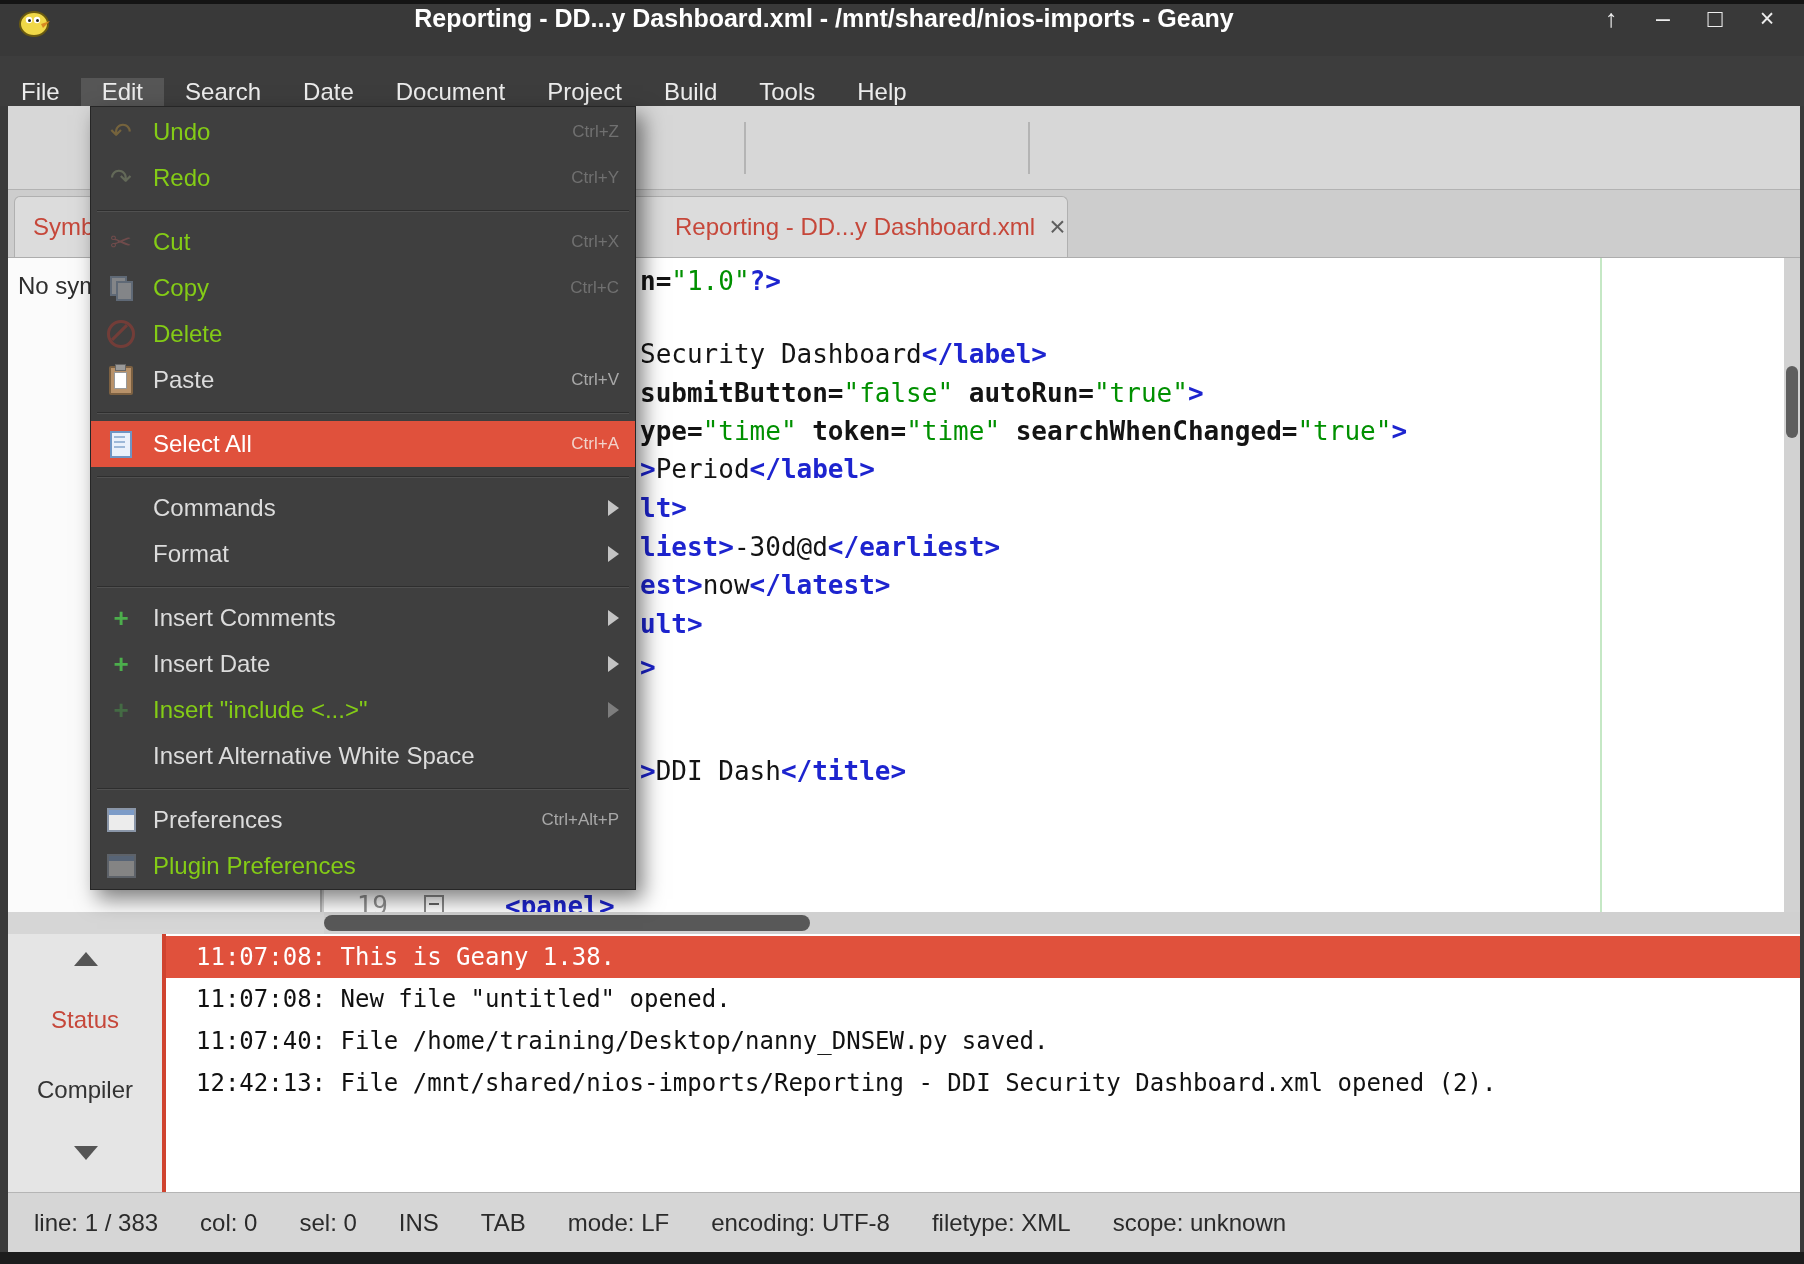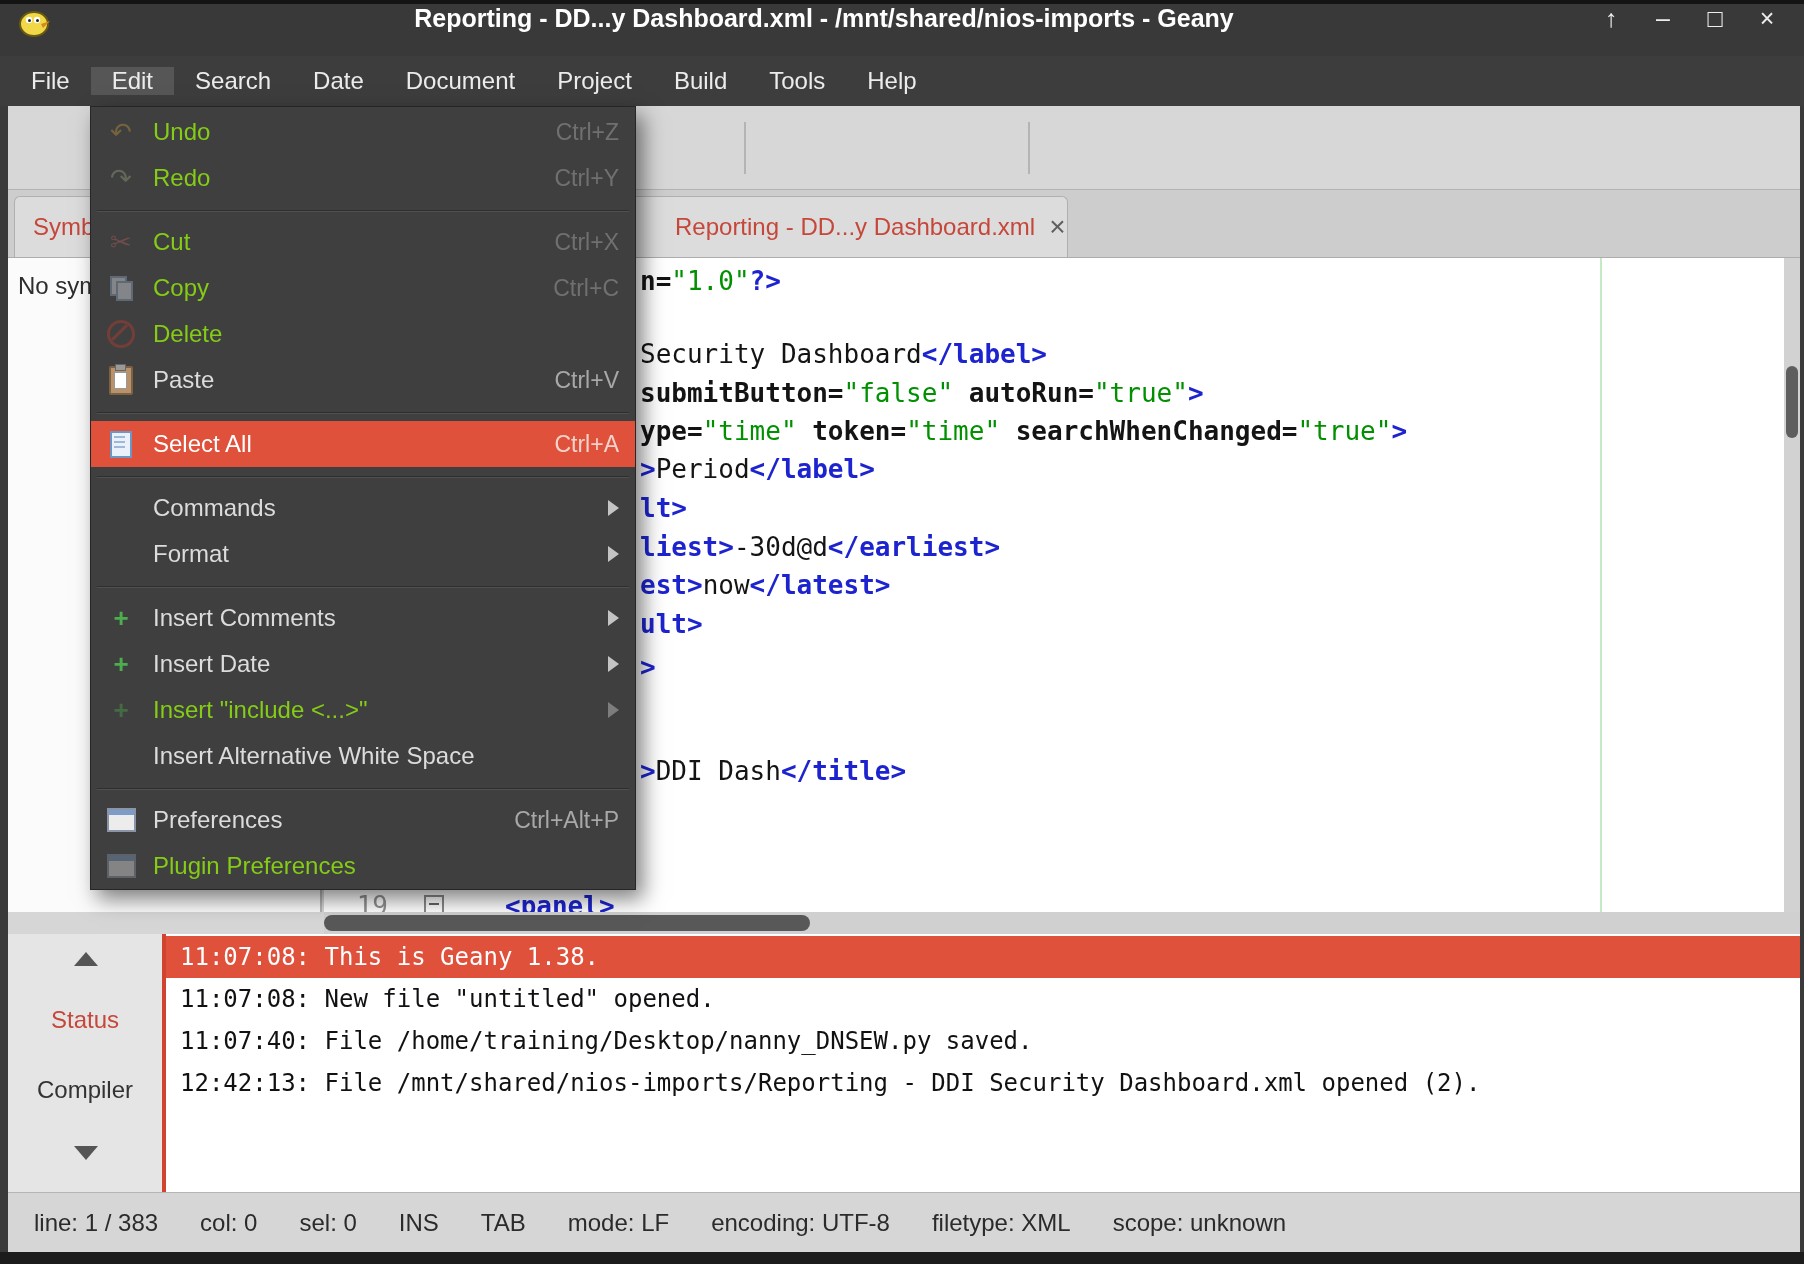--- a/index.html
+++ b/index.html
@@ -9,21 +9,21 @@
   
   .titlebar{position:absolute;left:0;top:0;width:100%;height:56px;background:#393939;
             border-top:4px solid #141414;box-sizing:border-box;display:flex;}
   .logo{margin-left:16px;width:36px;height:36px;flex:none}
   .title{flex:1;text-align:center;color:#ffffff;font-weight:bold;font-size:25px;white-space:nowrap}
   .win-controls{display:flex;gap:22px;padding-right:22px;color:#ededed;font-size:25px}
   .wc{width:30px;text-align:center}
 
   
   .menubar{position:absolute;top:56px;left:0;width:100%;height:50px;background:#3d3d3d;
-           display:flex;align-items:center;padding-left:10px;box-sizing:border-box}
+           display:flex;align-items:flex-end;box-sizing:border-box}
   .mb-item{color:#ececec;font-size:24px;padding:0 21px;display:flex;align-items:center;white-space:nowrap}
   .mb-item.active{background:#565656}
 
   
   .toolbar{position:absolute;top:106px;left:0;width:100%;height:84px;background:#d7d7d7;
            border-bottom:1px solid #b2b2b2;box-sizing:border-box}
   .tb-abs{position:absolute}
   .tb-sep{position:absolute;top:16px;width:2px;height:52px;background:#b4b4b4}
   .newfile{position:absolute;left:22px;top:116px;width:40px;height:52px}
   .newfile .page{position:absolute;left:2px;top:2px;width:32px;height:42px;background:#ffffff;border:2px solid #8a8a8a;border-radius:2px}
@@ -83,38 +83,38 @@
 
   
   .msgwin{position:absolute;left:8px;top:934px;width:1792px;height:258px;background:#ffffff}
   .msg-side{position:absolute;left:0;top:0;width:154px;height:100%;background:#e5e5e5}
   .tri-up{position:absolute;left:66px;top:18px;width:0;height:0;border-left:12px solid transparent;border-right:12px solid transparent;border-bottom:14px solid #555}
   .tri-down{position:absolute;left:66px;top:212px;width:0;height:0;border-left:12px solid transparent;border-right:12px solid transparent;border-top:14px solid #555}
   .msg-tab{position:absolute;left:0;width:100%;text-align:center;font-size:24px;color:#333}
   .msg-tab.active{color:#c6473a}
   .msg-accent{position:absolute;left:154px;top:0;width:4px;height:100%;background:#d0432f}
   .msg-rows{position:absolute;left:158px;top:2px;right:0}
-  .msg-row{height:42px;display:flex;align-items:center;padding-left:14px;
+  .msg-row{height:42px;display:flex;align-items:center;padding-left:30px;
            font-family:"DejaVu Sans Mono",monospace;font-size:24px;color:#111;white-space:nowrap}
   .msg-row.hl{background:#e0513c;color:#ffffff}
 
   
   .statusbar{position:absolute;left:0;top:1192px;width:100%;height:60px;background:#d6d6d6;
              border-top:1px solid #b5b5b5;box-sizing:border-box;display:flex;align-items:center;
              gap:42px;padding-left:34px;font-size:24px;color:#2b2b2b;white-space:nowrap}
 
   
   .menu{position:absolute;left:90px;top:106px;width:546px;height:784px;background:#3f3f3f;
         border:1px solid #262626;box-shadow:7px 9px 20px rgba(0,0,0,.5);z-index:60;
         padding:2px 0;box-sizing:border-box}
   .mi{height:46px;display:flex;align-items:center;padding:0 16px 0 12px;font-size:24px}
   .mi .ic{width:36px;height:34px;margin-right:14px;display:flex;align-items:center;justify-content:center;
           font-size:26px;flex:none}
   .mi .lbl{color:#dcdcdc;flex:1;white-space:nowrap}
-  .mi .sc{color:#a8a8a8;font-size:23px;margin-left:24px}
+  .mi .sc{color:#a8a8a8;font-size:17px;margin-left:24px}
   .mi .sub{margin-left:24px;width:0;height:0;border-left:11px solid #c4c4c4;border-top:8px solid transparent;border-bottom:8px solid transparent;flex:none}
   .mi.dis .lbl{color:#84cc16}
   .mi.dis .sc{color:#707070}
   .mi.dis .ic{opacity:.4}
   .mi.dis .sub{border-left-color:#7d7d7d}
   .mi.hl{background:#e0513c}
   .mi.hl .lbl{color:#ffffff}
   .mi.hl .sc{color:#f2d3cb}
   .msep{height:18px;display:flex;align-items:center;padding:0 6px}
   .msep::after{content:"";flex:1;height:1px;background:#2e2e2e;box-shadow:0 1px 0 #505050}

